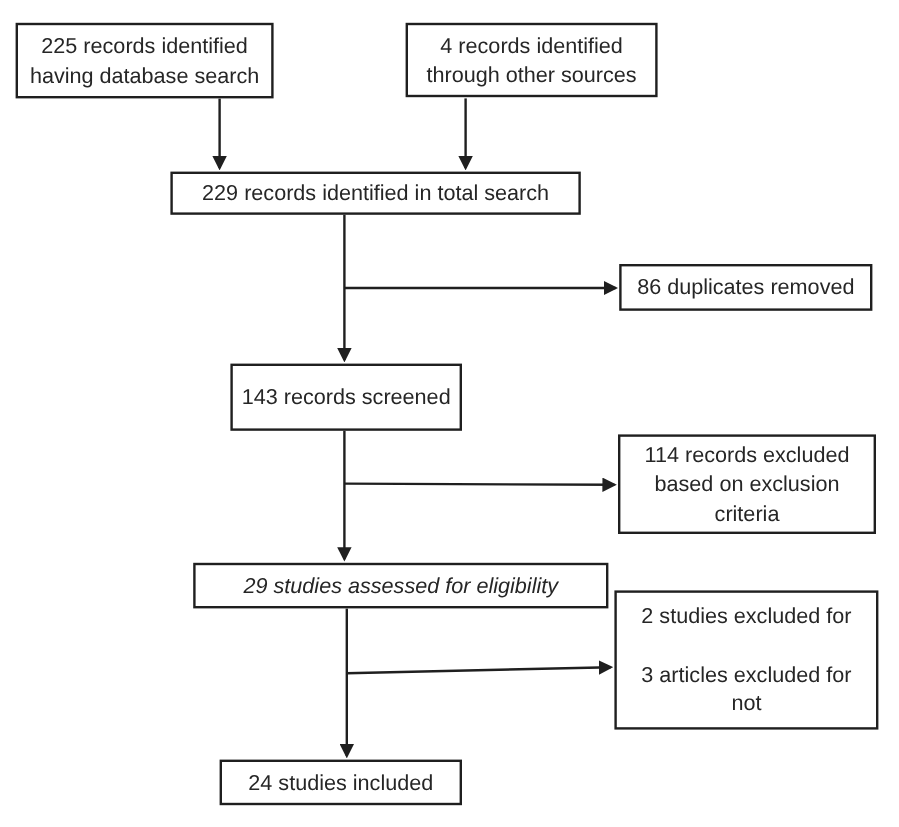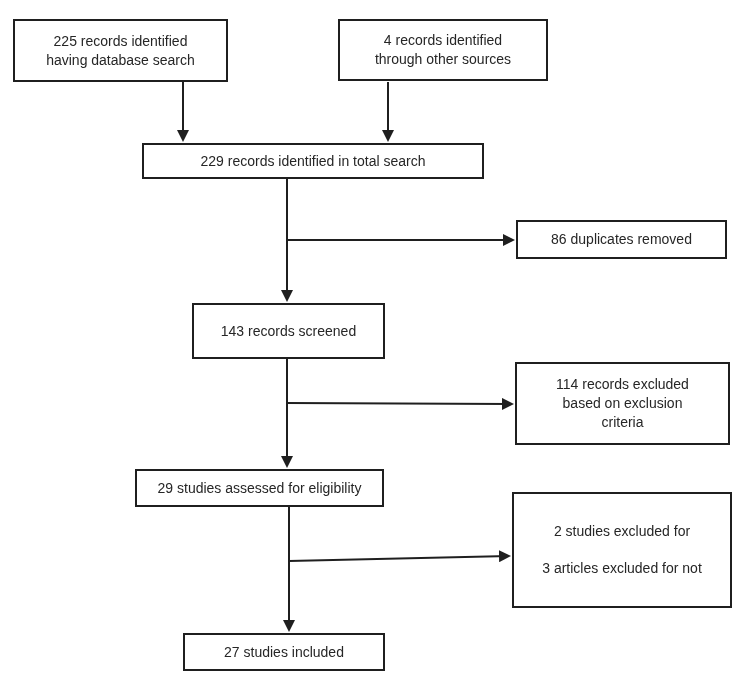--- a/index.html
+++ b/index.html
@@ -30,21 +30,21 @@
   .arrow-layer line {
     stroke: var(--line);
     stroke-width: 2;
   }
   .flow-box {
     position: absolute;
     box-sizing: border-box;
     border: 2px solid var(--line);
     background: var(--bg);
     color: var(--text);
-    font-size: 14px;
+    font-size: 18px;
     line-height: 1.35;
     display: flex;
     flex-direction: column;
     justify-content: center;
     align-items: flex-start;
     text-align: center;
     padding: 2px 6px;
   }
   .flow-box .line {
     min-height: 1.35em;
@@ -93,27 +93,27 @@
   <div class="flow-box" style="left:192px; top:303px; width:193px; height:56px;">
     <div class="line">143 records screened</div>
   </div>
 
   <div class="flow-box" style="left:515px; top:362px; width:215px; height:83px;">
     <div class="line">114 records excluded</div>
     <div class="line">based on exclusion</div>
     <div class="line">criteria</div>
   </div>
 
-  <div class="flow-box" style="left:135px; top:469px; width:249px; height:38px;">
+  <div class="flow-box" style="left:161px; top:469px; width:346px; height:38px;font-style:italic;">
     <div class="line">29 studies assessed for eligibility</div>
   </div>
 
   <div class="flow-box" style="left:512px; top:492px; width:220px; height:116px;">
     <div class="line">2 studies excluded for</div>
     <div class="line"></div>
     <div class="line">3 articles excluded for not</div>
   </div>
 
   <div class="flow-box" style="left:183px; top:633px; width:202px; height:38px;">
-    <div class="line">27 studies included</div>
+    <div class="line">24 studies included</div>
   </div>
 
 </div>
 
 </body></html>

